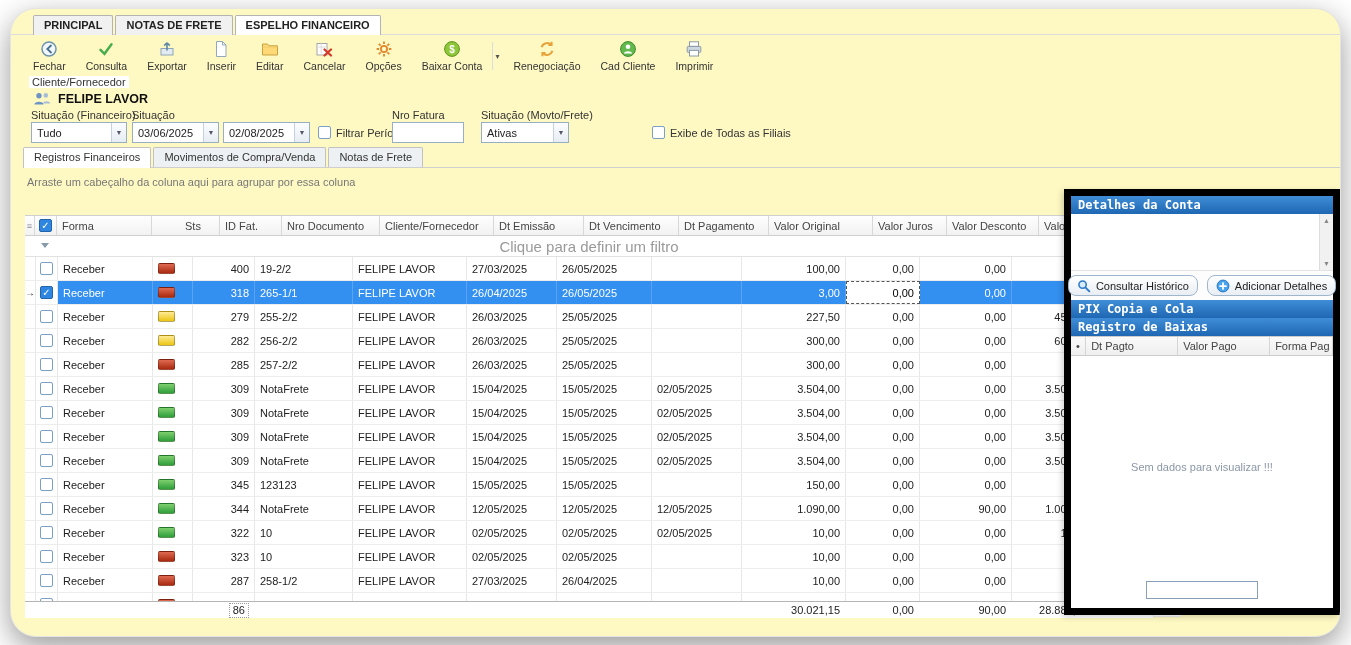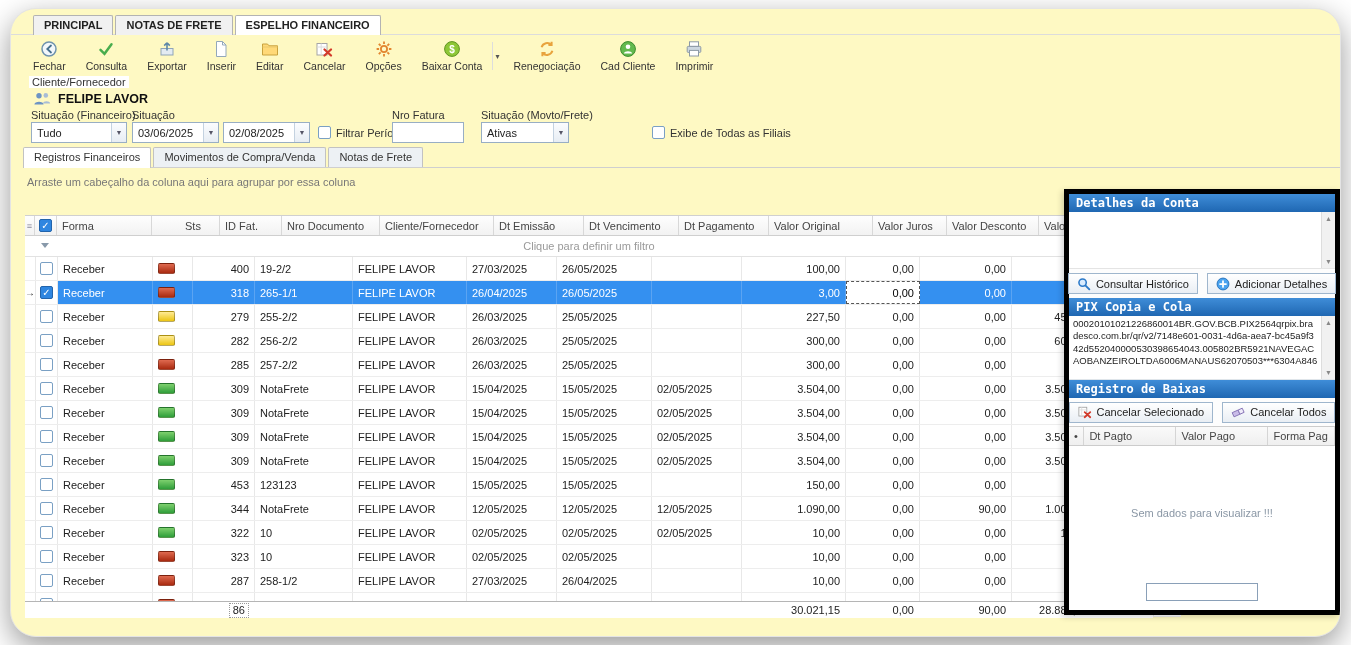--- a/index.html
+++ b/index.html
@@ -52,21 +52,21 @@
   .group-hint{position:absolute;left:16px;top:167px;font-size:11px;color:#777;}
 
   
   .grid{position:absolute;left:14px;top:206px;}
   .gh{display:flex;height:21px;background:linear-gradient(#fefefe,#f2f2f2);border-top:1px solid #d0d0d0;border-bottom:1px solid #cfcfcf;}
   .gh .cell{border-right:1px solid #d8d8d8;font-size:11px;color:#444;display:flex;align-items:center;padding:0 5px;
     white-space:nowrap;overflow:hidden;}
   .cell.ind{justify-content:center;padding:0 1px;color:#889;font-size:9px;}
   .cell.chk{justify-content:center;padding:0;}
   .filter-row{position:relative;display:flex;height:21px;border-bottom:1px solid #e2e2e2;background:#fff;}
-  .filter-hint{position:absolute;left:0;width:1128px;text-align:center;font-size:11px;color:#9a9a9a;line-height:21px;}
+  .filter-hint{position:absolute;left:0;width:1128px;text-align:center;font-size:15px;color:#9a9a9a;line-height:21px;}
   .funnel{position:absolute;left:16px;top:7px;width:0;height:0;border-left:4px solid transparent;border-right:4px solid transparent;
     border-top:5px solid #8899aa;}
   .gbody{background:#fff;}
   .row{display:flex;height:24px;border-bottom:1px solid #ededed;background:#fff;}
   .row .cell{border-right:1px solid #e8e8e8;font-size:11px;color:#222;display:flex;align-items:center;padding:0 5px;
     white-space:nowrap;overflow:hidden;}
   .cell.r{justify-content:flex-end;}
   .row.selected .cell{background:#3490f0;color:#fff;border-right-color:#5ba4f2;border-bottom-color:#2a7fd8;}
   .row.selected .cell.ind,.row.selected .cell.chk{background:#fff;color:#333;border-right-color:#e8e8e8;}
   .row.selected .cell.focus{background:#fff;color:#000;border:1px dashed #555;}
@@ -74,32 +74,32 @@
   .sts{width:17px;height:11px;border-radius:2px;border:1px solid rgba(0,0,0,.28);}
   .sts.red{background:linear-gradient(#df6a50,#a92a10);}
   .sts.yellow{background:linear-gradient(#ffeb94,#ecc513);}
   .sts.green{background:linear-gradient(#7ed06e,#2f9e3a);}
   .gfooter{position:absolute;left:14px;top:592px;height:17px;border-top:1px solid #b5b5b5;background:#fff;display:flex;z-index:3;}
   .gfooter .cell{font-size:11px;color:#222;display:flex;align-items:center;padding:0 5px;white-space:nowrap;}
   .sum{border:1px dotted #999;padding:0 3px;line-height:13px;}
 
   
   .side-panel{position:absolute;left:1053px;top:180px;width:276px;height:426px;background:#fff;
-    border:5px solid #000000;box-shadow:-2px 2px 6px rgba(0,0,0,.18);display:flex;flex-direction:column;z-index:10;}
+    border:7px solid #000000;box-shadow:-2px 2px 6px rgba(0,0,0,.18);display:flex;flex-direction:column;z-index:10;}
   .sp-header{height:18px;flex:0 0 18px;background:linear-gradient(#3f8dd8,#1f67b2);color:#fff;
     font-family:"DejaVu Sans Mono",monospace;font-weight:bold;font-size:12px;line-height:18px;padding:0 7px;white-space:nowrap;overflow:hidden;}
   .sp-box{position:relative;background:#fff;}
   .det-box{flex:0 0 56px;}
   .pix-box{flex:0 0 64px;border-bottom:1px solid #dfe5ea;}
   .sp-scrollbar{position:absolute;right:0;top:0;bottom:0;width:14px;background:#f1f1f1;border-left:1px solid #ddd;
     display:flex;flex-direction:column;justify-content:space-between;align-items:center;font-size:7px;color:#888;padding:3px 0;}
   .sp-btnrow{flex:0 0 30px;display:flex;align-items:center;justify-content:center;gap:9px;border-top:1px solid #e4e4e4;background:#fdfdfd;}
   .sp-btnrow.baixas{flex:0 0 28px;border-top:none;}
   .sp-btn{display:inline-flex;align-items:center;gap:5px;font-size:11px;color:#222;background:linear-gradient(#ffffff,#e9eef4);
-    border:1px solid #9fb6cd;border-radius:0;height:21px;padding:0 8px;font-family:"Liberation Sans",sans-serif;white-space:nowrap;cursor:default;}
+    border:1px solid #9fb6cd;border-radius:8px;height:21px;padding:0 8px;font-family:"Liberation Sans",sans-serif;white-space:nowrap;cursor:default;}
   .bicon{display:flex;align-items:center;justify-content:center;width:14px;height:14px;}
   .pix-text{position:absolute;left:4px;top:2px;right:17px;bottom:2px;font-size:9.5px;line-height:1.3;color:#222;
     word-break:break-all;overflow:hidden;}
   .baixas-header{flex:0 0 20px;display:flex;background:linear-gradient(#fafafa,#efefef);border-top:1px solid #ccc;border-bottom:1px solid #ccc;}
   .baixas-header .bcell{border-right:1px solid #d5d5d5;display:flex;align-items:center;padding:0 5px;font-size:11px;color:#444;
     white-space:nowrap;overflow:hidden;}
   .baixas-empty{flex:1 1 auto;display:flex;align-items:center;justify-content:center;font-size:11px;color:#8a97a5;}
   .baixas-inputrow{flex:0 0 30px;display:flex;align-items:center;justify-content:center;padding-bottom:6px;}
   .baixas-input{width:112px;height:18px;border:1px solid #8aa0b8;}
 </style>
@@ -491,21 +491,21 @@
         </div>
         <div class="row">
           <div class="cell ind" style="width: 10px;"></div>
           <div class="cell chk" style="width: 22px;">
             <span class="cb"></span>
           </div>
           <div class="cell" style="width: 95px;">Receber</div>
           <div class="cell" style="width: 40px;">
             <span class="sts green"></span>
           </div>
-          <div class="cell r" style="width: 62px;">453</div>
+          <div class="cell r" style="width: 62px;">345</div>
           <div class="cell" style="width: 98px;">123123</div>
           <div class="cell" style="width: 114px;">FELIPE LAVOR</div>
           <div class="cell" style="width: 90px;">15/05/2025</div>
           <div class="cell" style="width: 95px;">15/05/2025</div>
           <div class="cell" style="width: 90px;"></div>
           <div class="cell r" style="width: 104px;">150,00</div>
           <div class="cell r" style="width: 74px;">0,00</div>
           <div class="cell r" style="width: 92px;">0,00</div>
           <div class="cell r" style="width: 82px;">0,00</div>
           <div class="cell" style="width: 60px;"></div>
@@ -658,51 +658,21 @@
         <span class="bicon" id="ico-add">
             <svg width="14" height="14" viewBox="0 0 16 16">
               <circle cx="8" cy="8" r="6.8" fill="#4aa3ef" stroke="#1f6db8"></circle>
               <path d="M8 4.6v6.8M4.6 8h6.8" stroke="#fff" stroke-width="2" stroke-linecap="round"></path>
             </svg>
           </span>
         <span>Adicionar Detalhes</span>
       </button>
     </div>
     <div class="sp-header">PIX Copia e Cola</div>
-    <div class="sp-box pix-box">
-      <div class="pix-text">00020101021226860014BR.GOV.BCB.PIX2564qrpix.bradesco.com.br/qr/v2/7148e601-0031-4d6a-aea7-bc45a9f342d552040000530398654043.005802BR5921NAVEGACAOBANZEIROLTDA6006MANAUS62070503***6304A846</div>
-      <div class="sp-scrollbar">
-        <span>▲</span>
-        <span>▼</span>
-      </div>
-    </div>
     <div class="sp-header">Registro de Baixas</div>
-    <div class="sp-btnrow baixas">
-      <button class="sp-btn">
-        <span class="bicon" id="ico-cansel">
-            <svg width="14" height="14" viewBox="0 0 16 16">
-              <rect x="1" y="2.6" width="9" height="10" fill="#fff" stroke="#a5a5a5"></rect>
-              <path d="M1 5.6h9M4.2 2.6v10" stroke="#ddd"></path>
-              <path d="M7.6 8.2l6.4 5.8M14 8.2l-6.4 5.8" stroke="#d33a2a" stroke-width="2" stroke-linecap="round"></path>
-            </svg>
-          </span>
-        <span>Cancelar Selecionado</span>
-      </button>
-      <button class="sp-btn">
-        <span class="bicon" id="ico-eraser">
-            <svg width="14" height="14" viewBox="0 0 16 16">
-              <g transform="rotate(-24 8 8)">
-                <rect x="1.6" y="6" width="7.4" height="5.2" fill="#c9bce8" stroke="#8573b5"></rect>
-                <rect x="9" y="6" width="5.2" height="5.2" fill="#f0ecfa" stroke="#8573b5"></rect>
-              </g>
-            </svg>
-          </span>
-        <span>Cancelar Todos</span>
-      </button>
-    </div>
     <div class="baixas-header">
         <div class="bcell" style="width: 16px;">•</div>
         <div class="bcell" style="width: 92px; flex: 0 0 auto;">Dt Pagto</div>
         <div class="bcell" style="width: 92px; flex: 0 0 auto;">Valor Pago</div>
         <div class="bcell" style="width: 74px; flex: 1 1 auto;">Forma Pag</div>
       </div>
     <div class="baixas-empty">Sem dados para visualizar !!!</div>
     <div class="baixas-inputrow">
       <input class="baixas-input" style="">
     </div>

